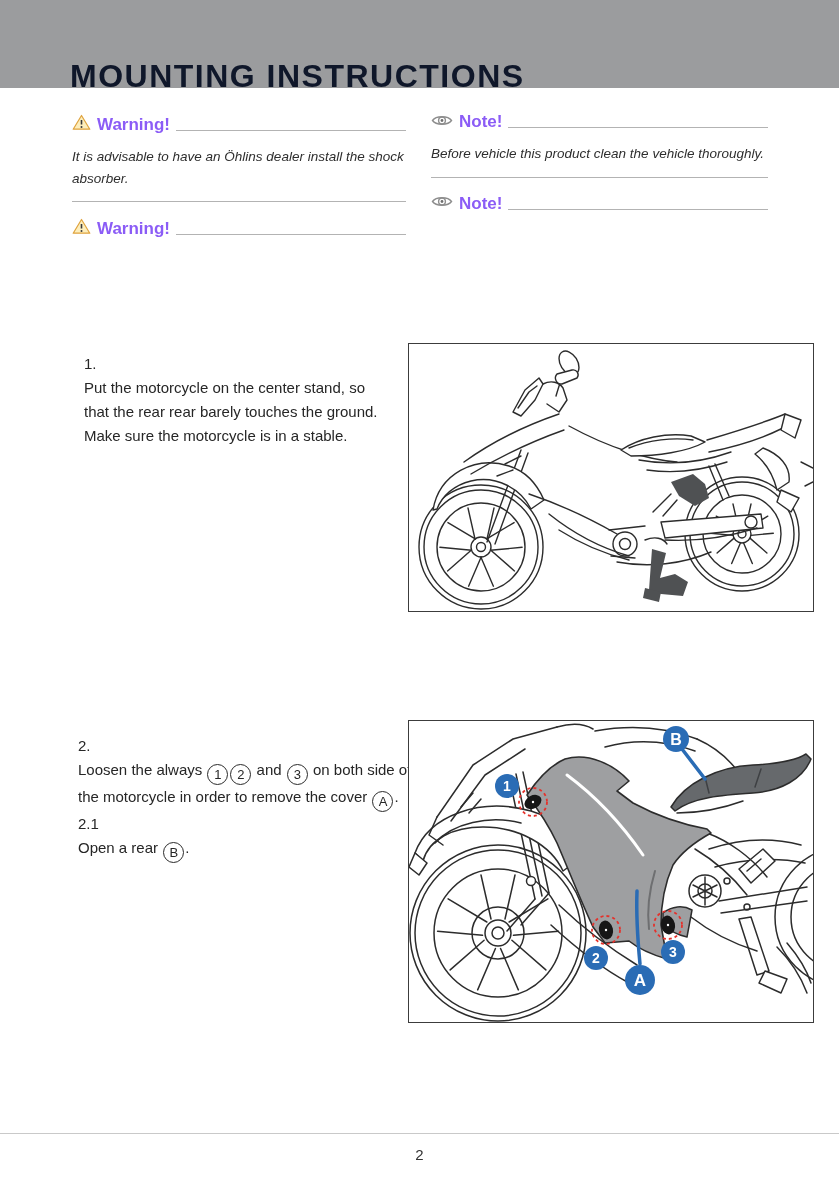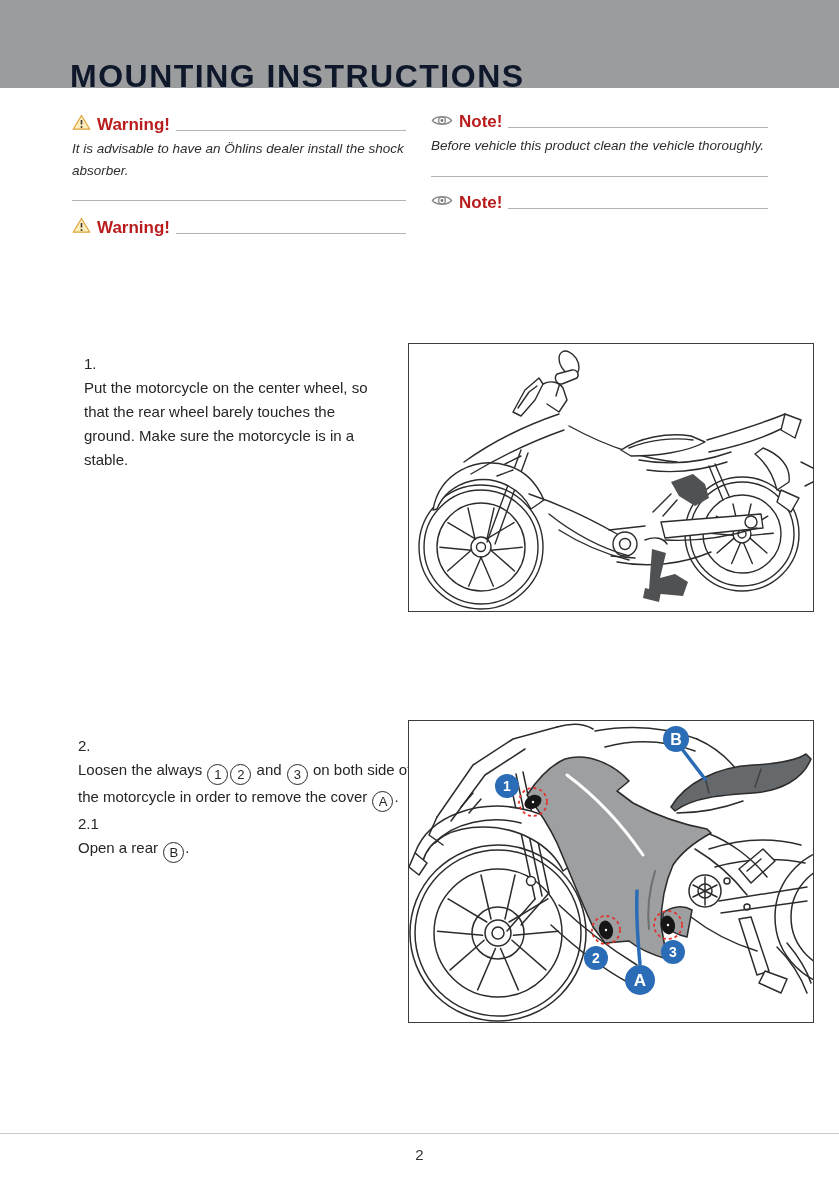--- a/index.html
+++ b/index.html
@@ -8,24 +8,24 @@
   
   .hdr{position:absolute;left:0;top:0;width:839px;height:88px;background:#9b9c9e;}
   .hdr-title{position:absolute;left:70px;bottom:-4px;font-size:32px;font-weight:bold;
              letter-spacing:1.5px;color:#0f172a;line-height:1;white-space:nowrap;}
   
   .col{position:absolute;}
   .col-left{left:72px;top:114px;width:334px;}
   .col-right{left:431px;top:112px;width:337px;}
   .adm{margin-bottom:16px;}
   .adm-head{display:flex;align-items:center;gap:6px;}
-  .adm-title{font-weight:bold;font-size:17px;color:#b91c1c;white-space:nowrap;}
+  .adm-title{font-weight:bold;font-size:17px;color:#8b5cf6;white-space:nowrap;}
   .adm-rule{flex:1;border-bottom:1px solid #b3b3b3;align-self:flex-end;margin-bottom:4px;}
-  .adm-body{margin:3px 0 0;font-style:italic;font-size:13.5px;line-height:21.5px;color:#2e2e2e;
-            border-bottom:1px solid #b3b3b3;padding-bottom:19px;}
+  .adm-body{margin:11px 0 0;font-style:italic;font-size:13.5px;line-height:21.5px;color:#2e2e2e;
+            border-bottom:1px solid #b3b3b3;padding-bottom:12px;}
   
   .step{position:absolute;font-size:15px;line-height:24px;color:#262626;}
   .step-1{left:84px;top:352px;width:300px;}
   .step-2{left:78px;top:734px;width:345px;}
   .circ{display:inline-flex;align-items:center;justify-content:center;width:19px;height:19px;
         border:1.5px solid #2a2a2a;border-radius:50%;font-size:13px;line-height:1;
         vertical-align:-4px;margin:0 1px;background:#fff;}
   
   .figure{position:absolute;border:1px solid #3c3c3c;background:#fff;}
   .fig1{left:408px;top:343px;width:404px;height:267px;}
@@ -100,21 +100,21 @@
           </svg>
         </span>
         <span class="adm-title">Note!</span>
         <span class="adm-rule"></span>
       </div>
     </div>
   </div>
 
   <div class="step step-1">
     <div>1.</div>
-    <div>Put the motorcycle on the center wheel, so that the rear wheel barely touches the ground. Make sure the motorcycle is in a stable.</div>
+    <div>Put the motorcycle on the center stand, so that the rear rear barely touches the ground. Make sure the motorcycle is in a stable.</div>
   </div>
 
   <div class="figure fig1">
     <svg viewBox="0 0 404 267">
       <g stroke="#2c2c2c" stroke-width="1.4" fill="none" stroke-linecap="round" stroke-linejoin="round">
 
         <g>
           <circle cx="333" cy="190" r="57"></circle>
             <circle cx="333" cy="190" r="52"></circle>
           <circle cx="333" cy="190" r="39"></circle>

